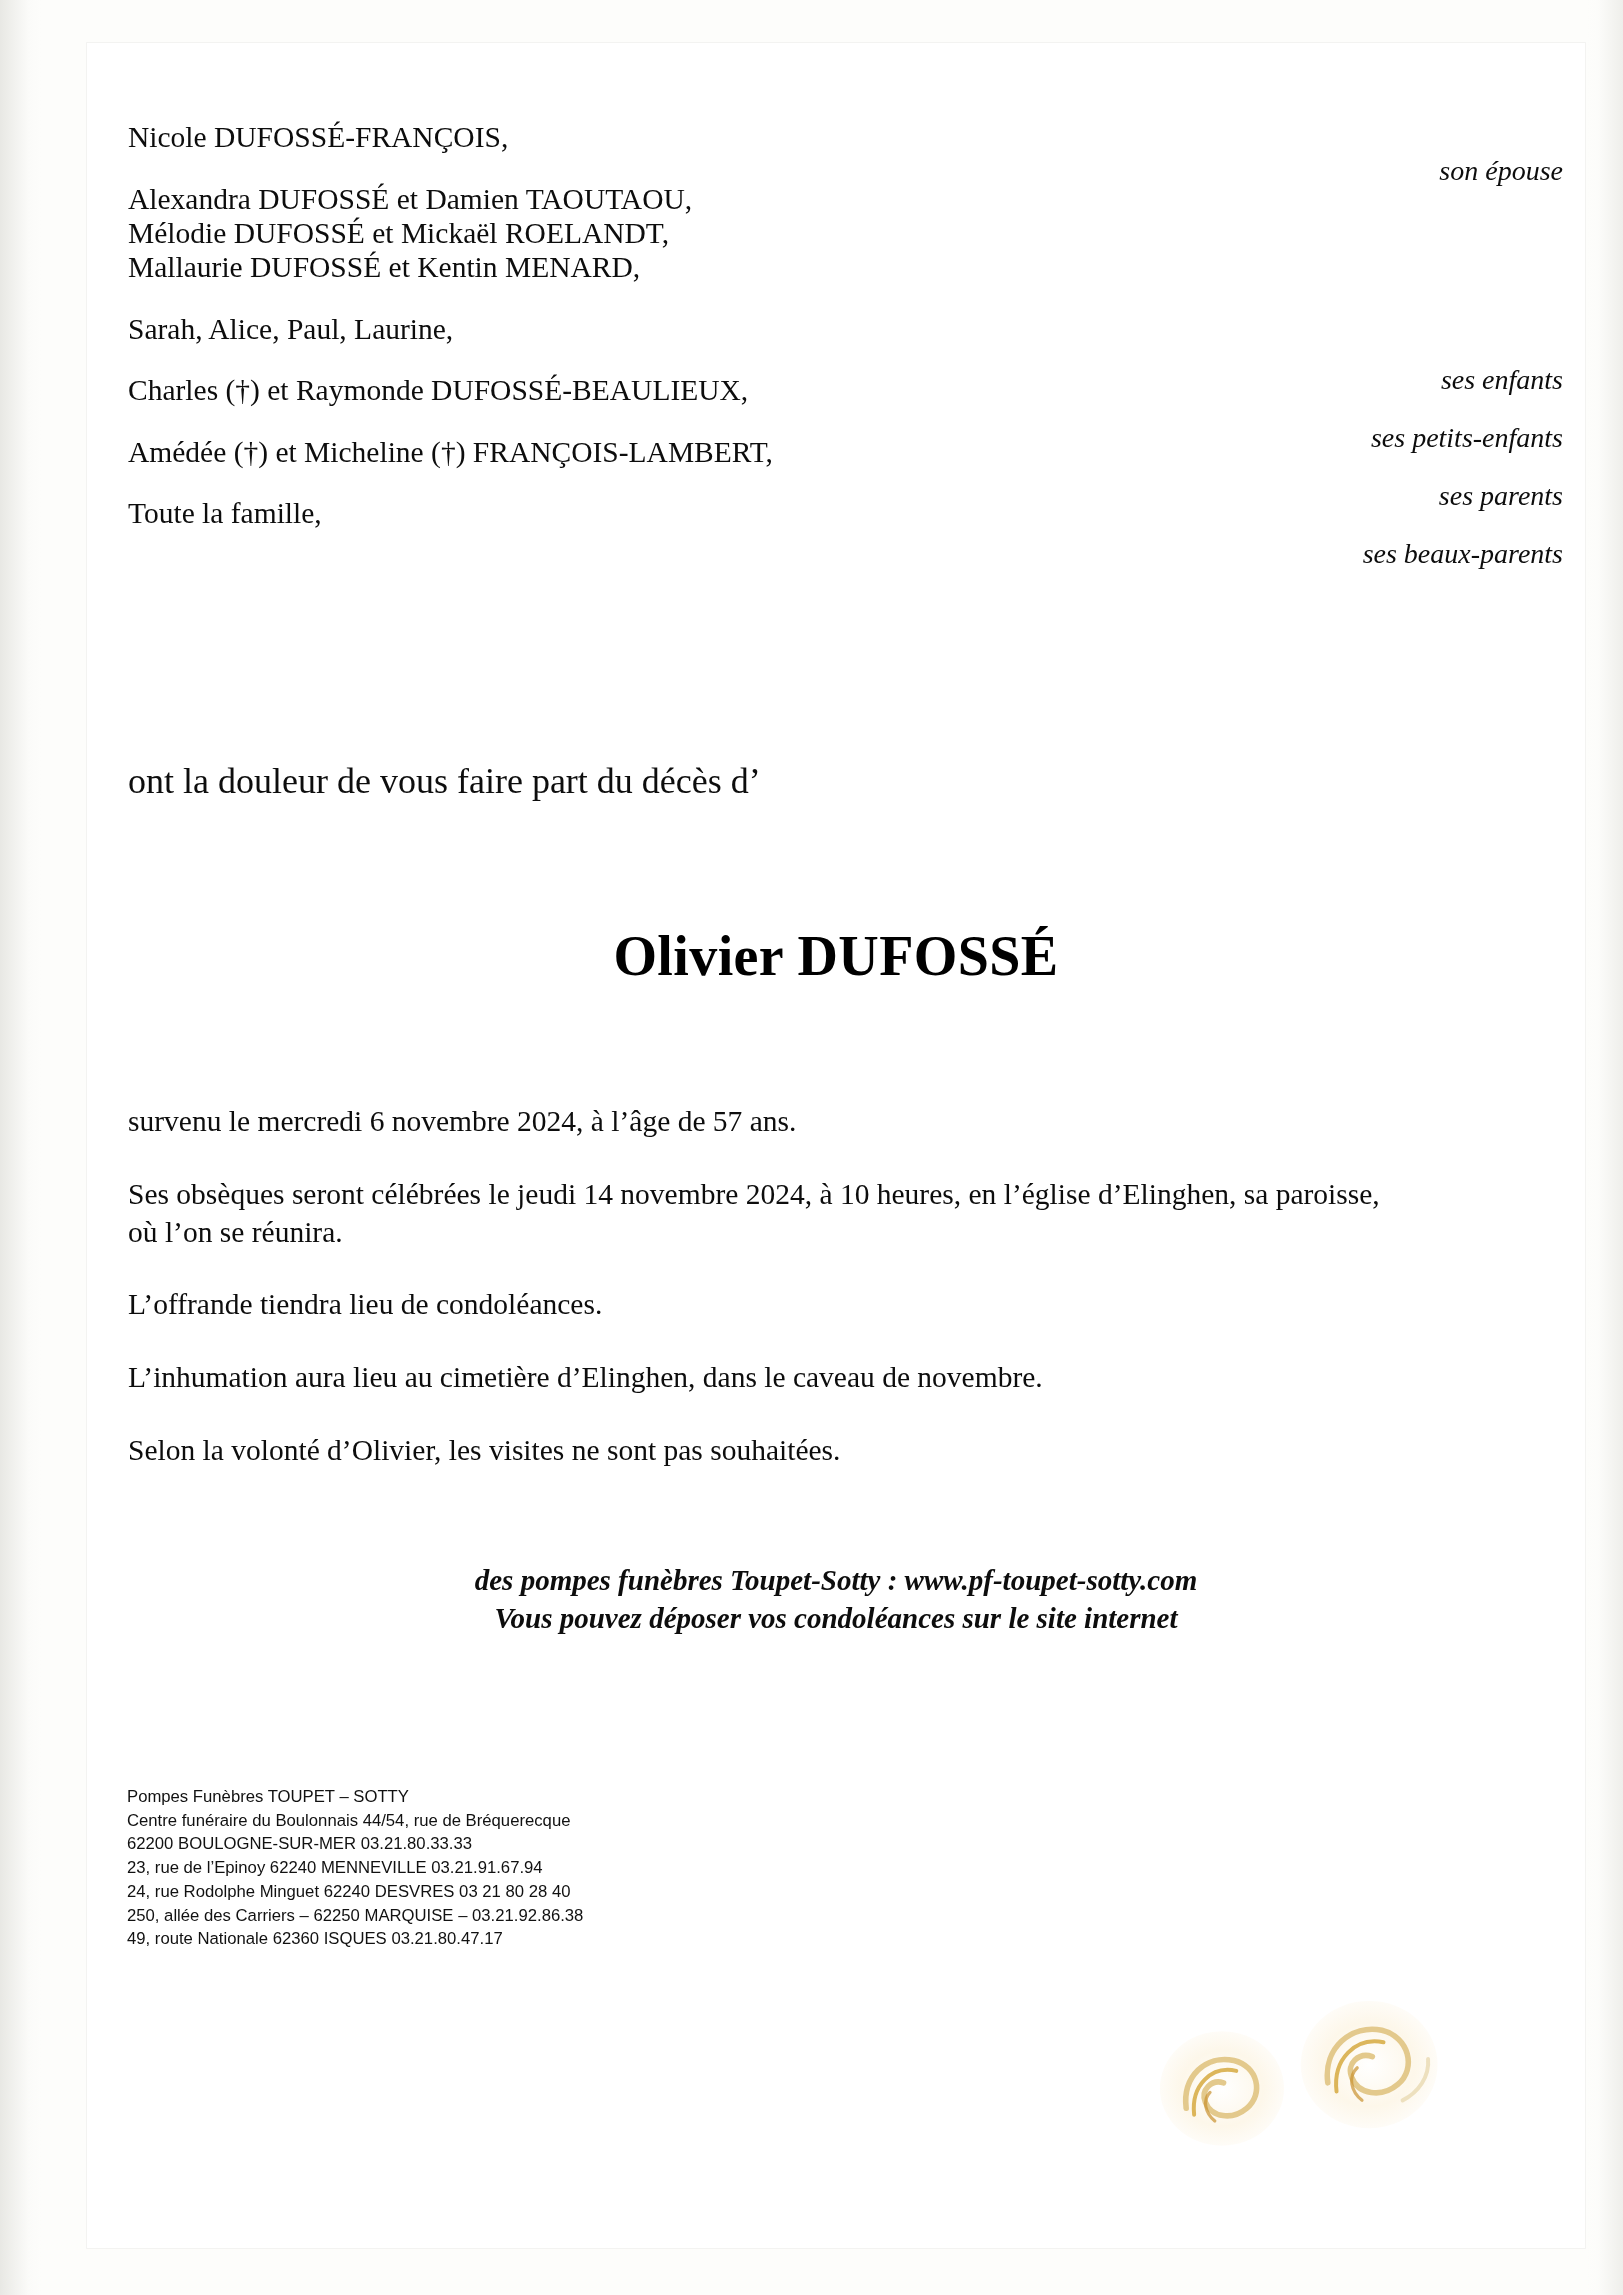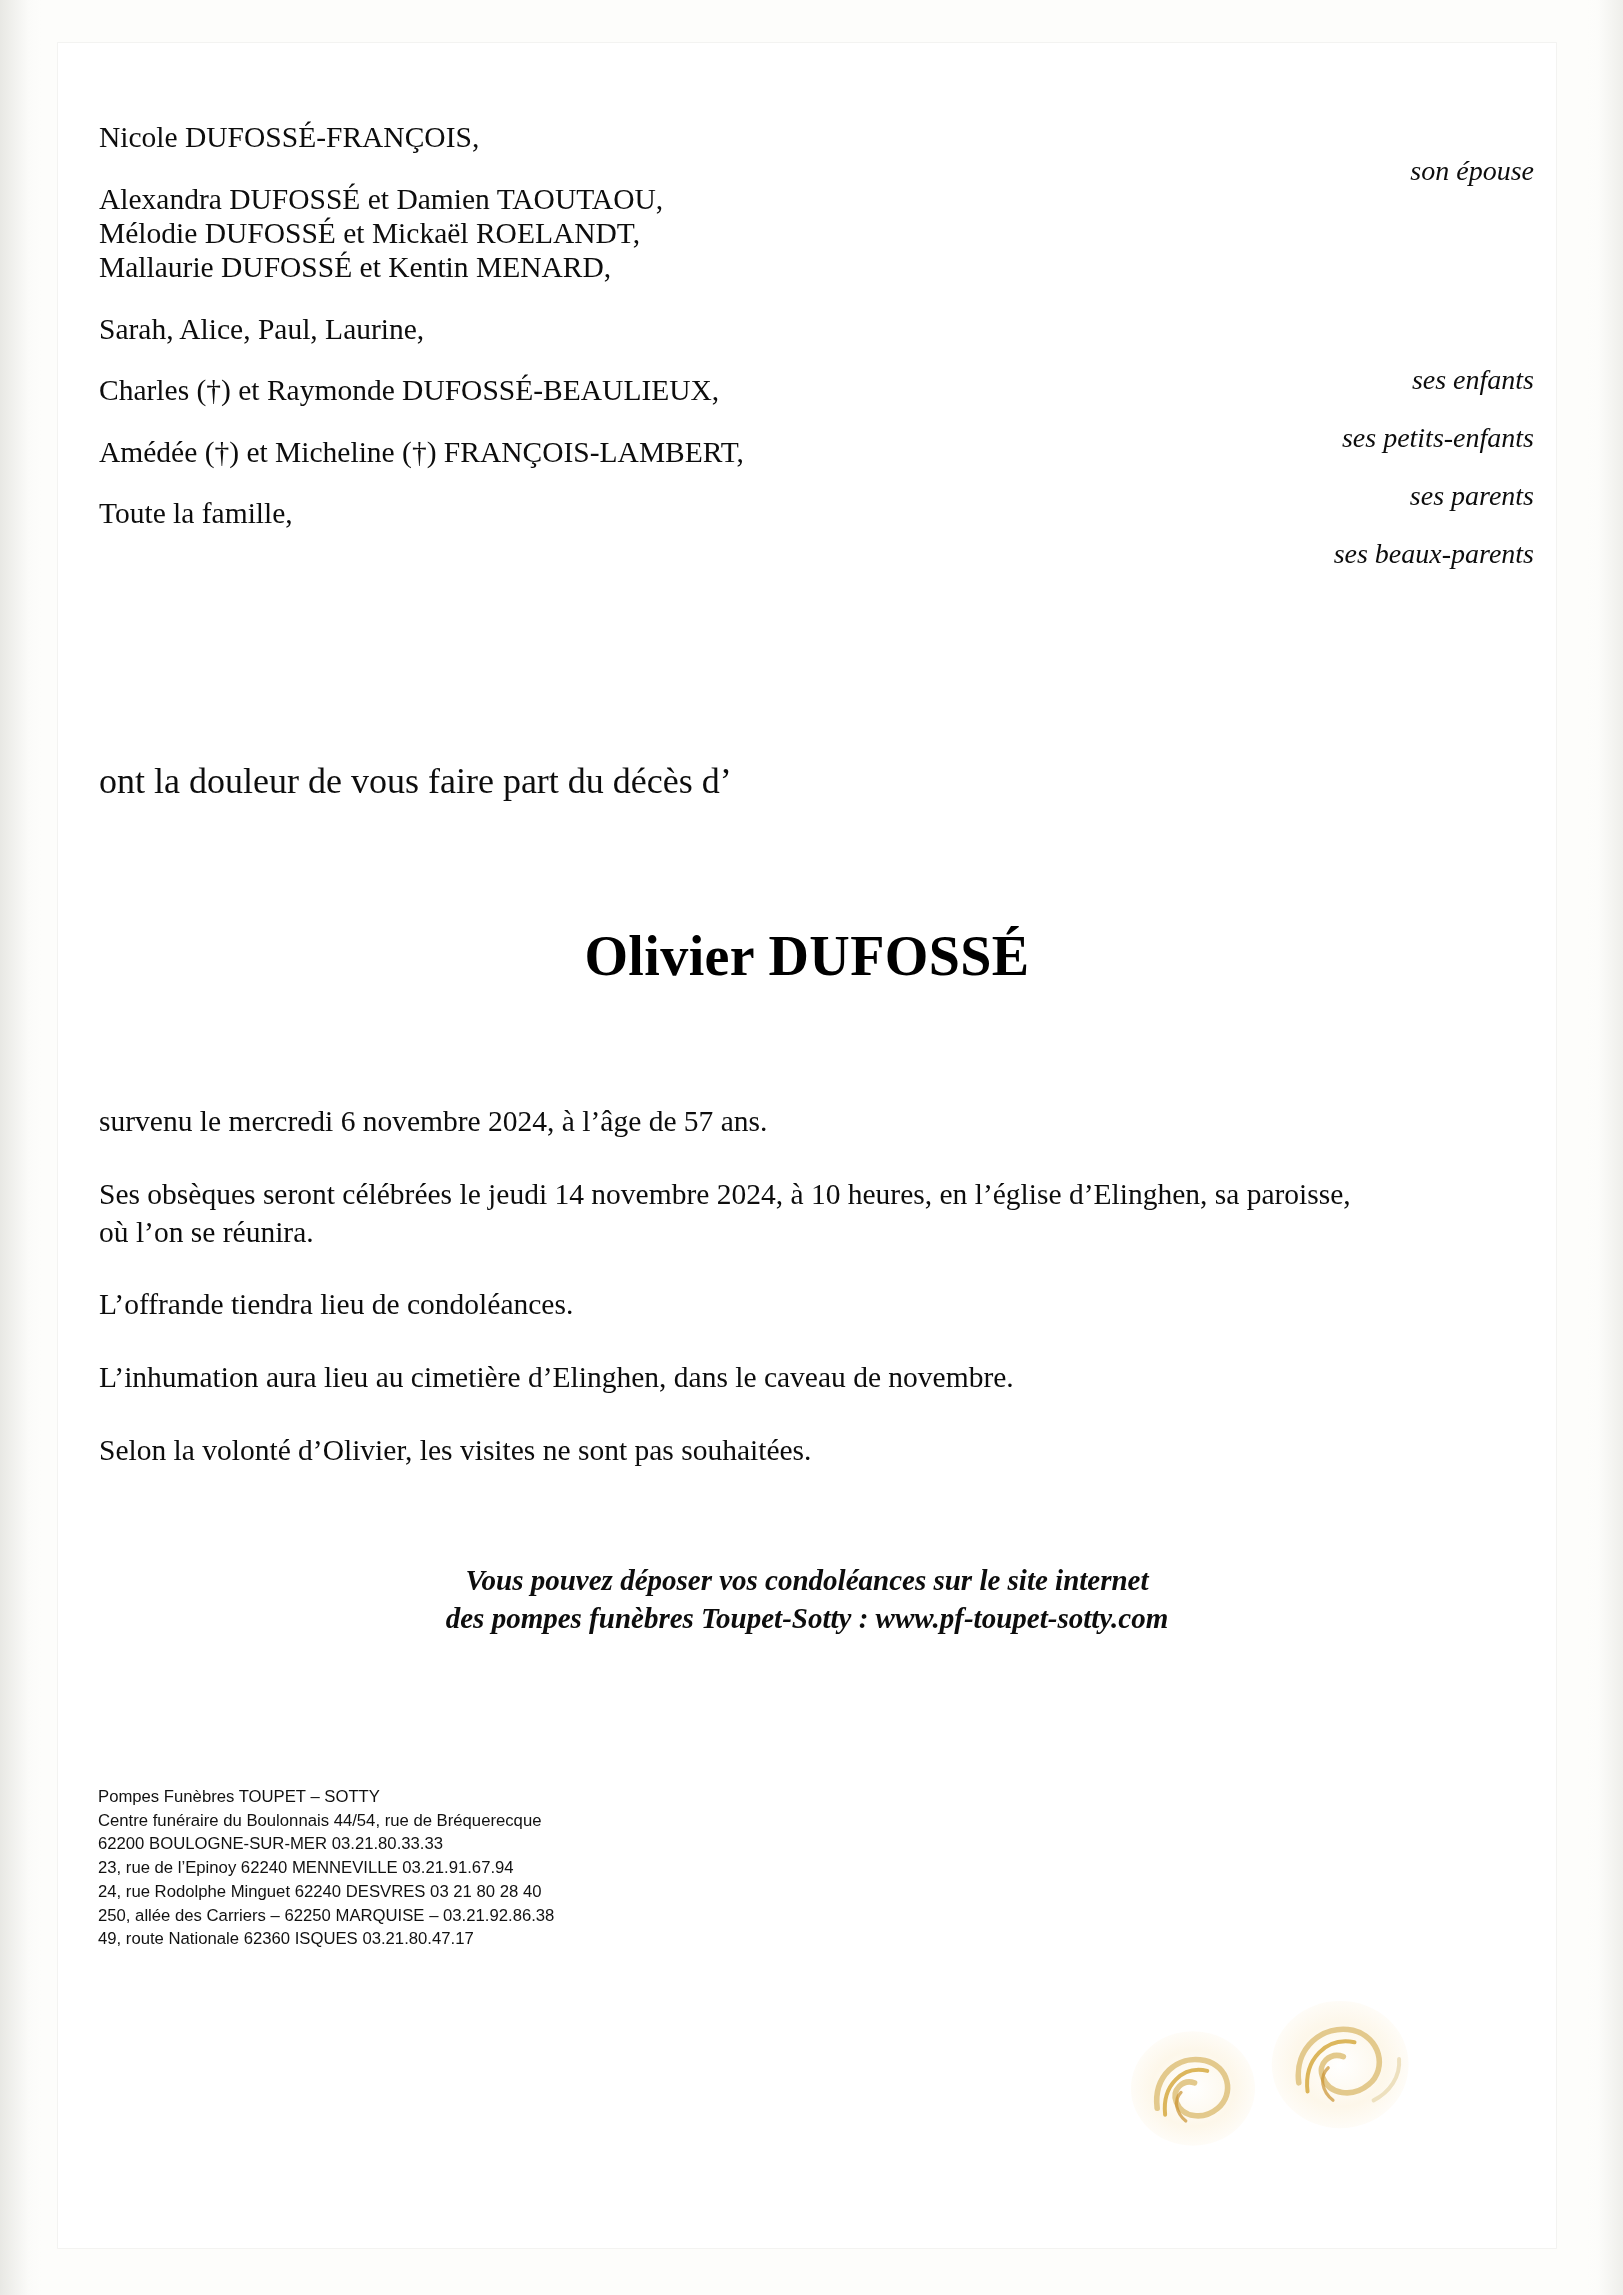--- a/index.html
+++ b/index.html
@@ -37,21 +37,21 @@
   }
   .scan::after {
     content: "";
     position: absolute;
     right: 0; top: 0; bottom: 0;
     width: 37px;
     background: linear-gradient(to left, #eeeeea 0%, #fcfcfa 70%, #fdfdfb 100%);
   }
   .sheet {
     position: absolute;
-    left: 58px;
+    left: 87px;
     top: 43px;
     width: 1498px;
     height: 2205px;
     background: #ffffff;
     box-shadow: 0 0 0 0.8px #f0f0ee;
   }
 
   .content {
     position: absolute;
     left: 0;
@@ -210,22 +210,22 @@
 
         <div class="body-block">
           <p>survenu le mercredi 6 novembre 2024, à l’âge de 57 ans.</p>
           <p>Ses obsèques seront célébrées le jeudi 14 novembre 2024, à 10 heures, en l’église d’Elinghen, sa paroisse, où l’on se réunira.</p>
           <p>L’offrande tiendra lieu de condoléances.</p>
           <p>L’inhumation aura lieu au cimetière d’Elinghen, dans le caveau de novembre.</p>
           <p>Selon la volonté d’Olivier, les visites ne sont pas souhaitées.</p>
         </div>
 
         <div class="note">
+          <div>des pompes funèbres Toupet-Sotty : www.pf-toupet-sotty.com</div>
           <div>Vous pouvez déposer vos condoléances sur le site internet</div>
-          <div>des pompes funèbres Toupet-Sotty : www.pf-toupet-sotty.com</div>
         </div>
 
         <div class="footer">
           <div class="fline">Pompes Funèbres TOUPET – SOTTY</div>
           <div class="fline">Centre funéraire du Boulonnais 44/54, rue de Bréquerecque</div>
           <div class="fline">62200 BOULOGNE-SUR-MER 03.21.80.33.33</div>
           <div class="fline">23, rue de l’Epinoy 62240 MENNEVILLE 03.21.91.67.94</div>
           <div class="fline">24, rue Rodolphe Minguet 62240 DESVRES 03 21 80 28 40</div>
           <div class="fline">250, allée des Carriers – 62250 MARQUISE – 03.21.92.86.38</div>
           <div class="fline">49, route Nationale 62360 ISQUES 03.21.80.47.17</div>

